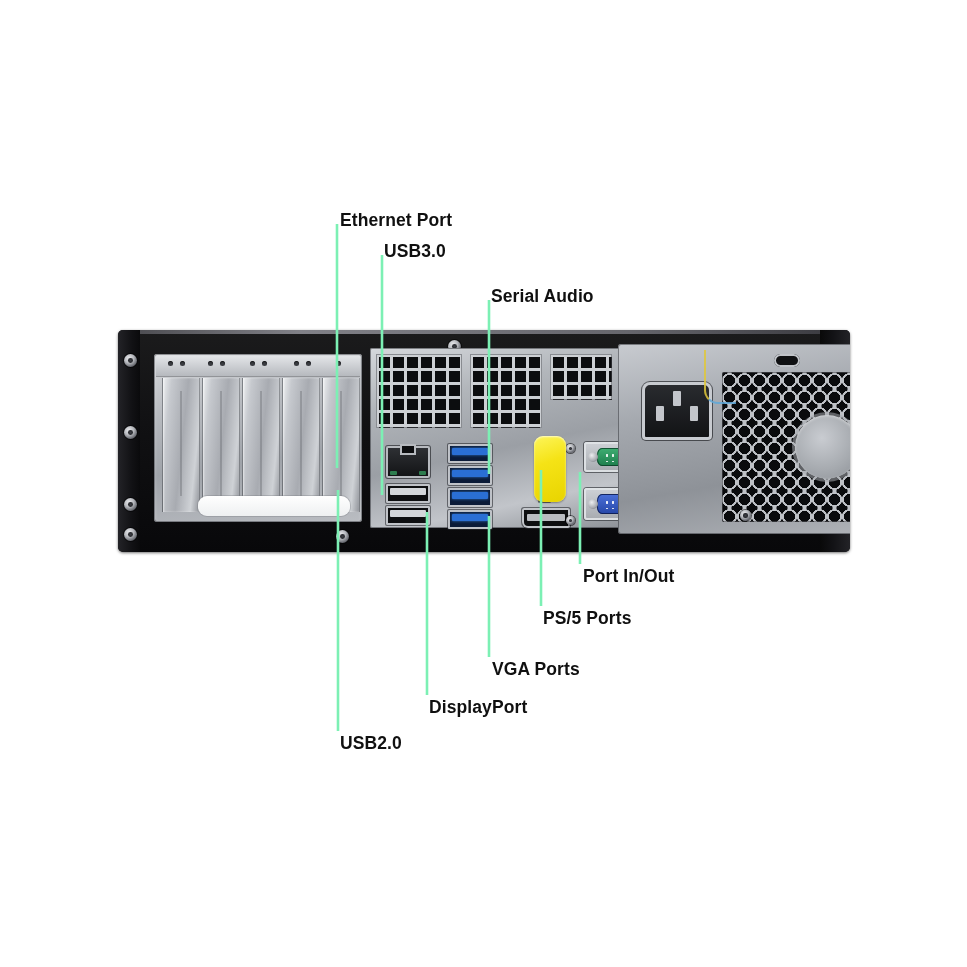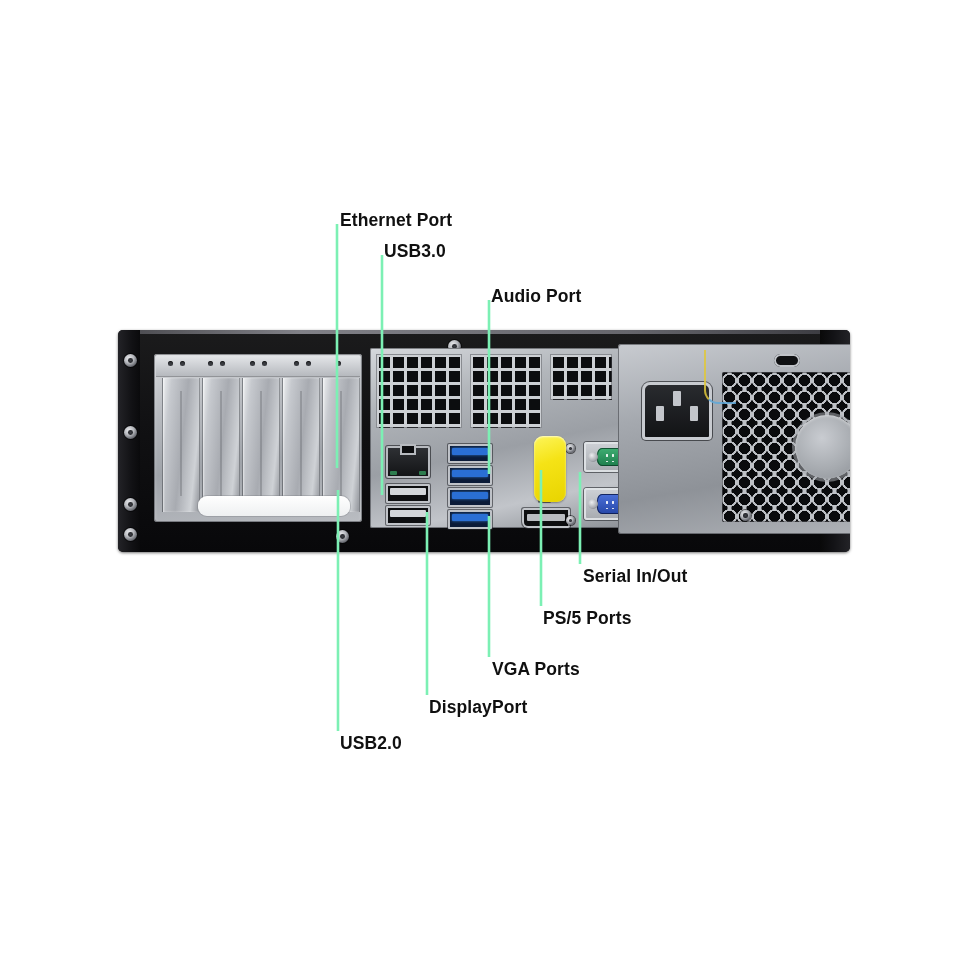--- a/index.html
+++ b/index.html
@@ -423,21 +423,21 @@
         <line x1="541" y1="470" x2="541" y2="606"></line>
         <line x1="489" y1="516" x2="489" y2="657"></line>
         <line x1="427" y1="512" x2="427" y2="695"></line>
         <line x1="338" y1="490" x2="338" y2="731"></line>
       </g>
   </svg>
 
   <div id="label-layer">
       <div class="callout-label" style="left: 340px; top: 212px; color: rgb(16, 16, 16);">Ethernet Port</div>
       <div class="callout-label" style="left: 384px; top: 243px; color: rgb(16, 16, 16);">USB3.0</div>
-      <div class="callout-label" style="left: 491px; top: 288px; color: rgb(16, 16, 16);">Audio Port</div>
-      <div class="callout-label" style="left: 583px; top: 568px; color: rgb(16, 16, 16);">Serial In/Out</div>
+      <div class="callout-label" style="left: 491px; top: 288px; color: rgb(16, 16, 16);">Serial Audio</div>
+      <div class="callout-label" style="left: 583px; top: 568px; color: rgb(16, 16, 16);">Port In/Out</div>
       <div class="callout-label" style="left: 543px; top: 610px; color: rgb(16, 16, 16);">PS/5 Ports</div>
       <div class="callout-label" style="left: 492px; top: 661px; color: rgb(16, 16, 16);">VGA Ports</div>
       <div class="callout-label" style="left: 429px; top: 699px; color: rgb(16, 16, 16);">DisplayPort</div>
       <div class="callout-label" style="left: 340px; top: 735px; color: rgb(16, 16, 16);">USB2.0</div>
     </div>
 
 </div>
 
 </body></html>

